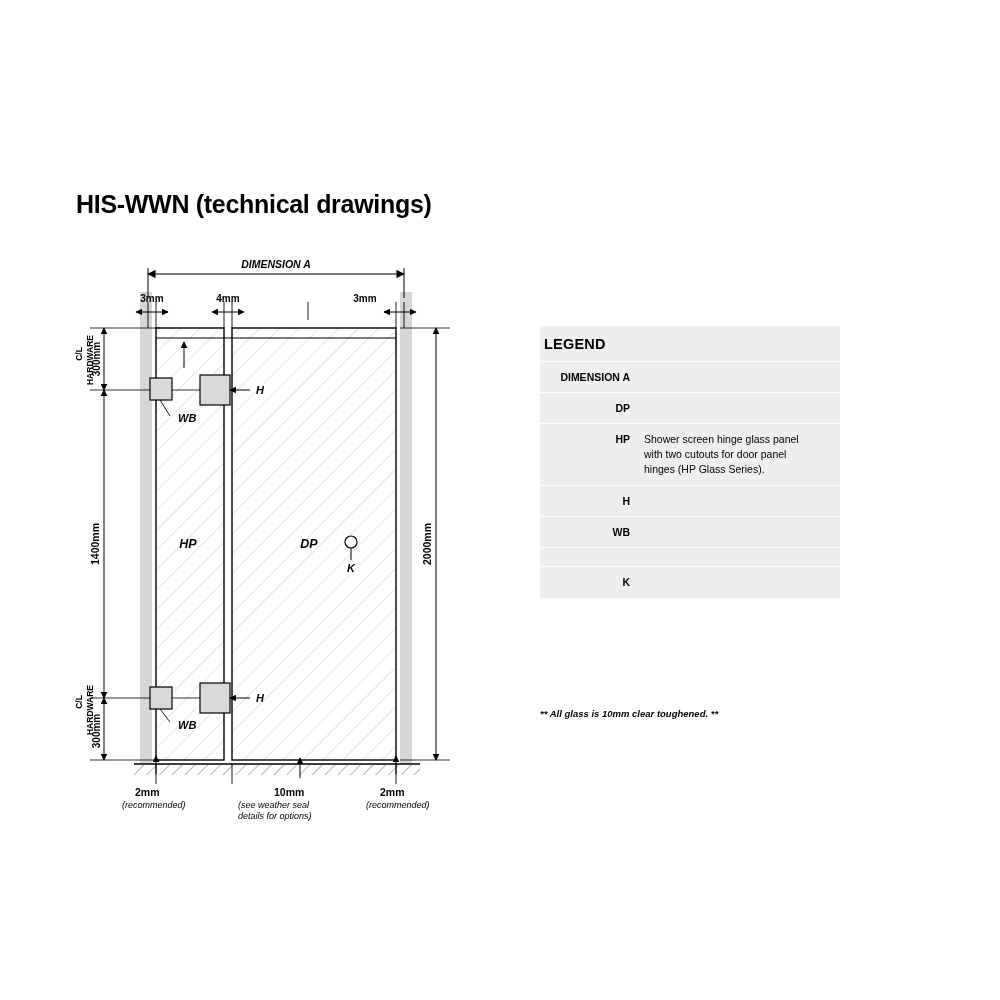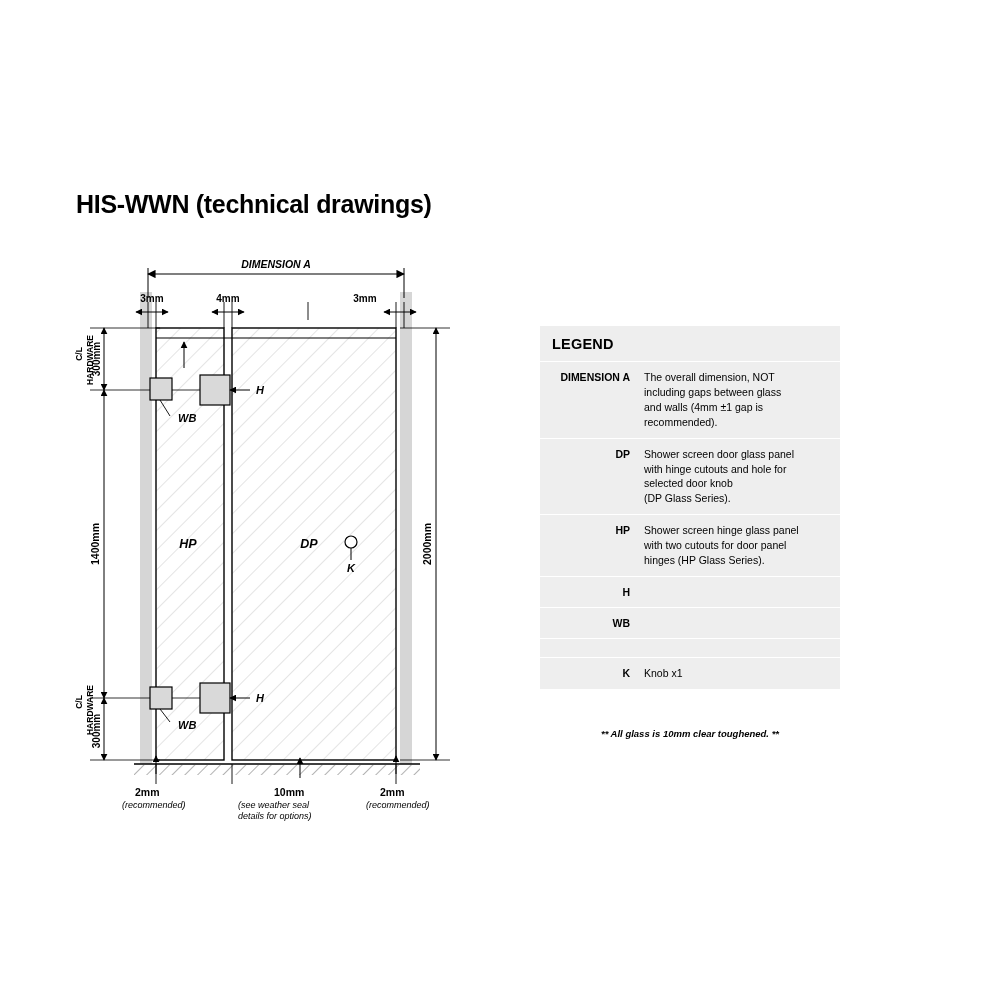--- a/index.html
+++ b/index.html
@@ -46,21 +46,21 @@
     position: absolute;
     left: 540px;
     top: 326px;
     width: 300px;
     background: #eeeeee;
     border: 0;
   }
   .legend-title {
     font-size: 14.5px;
     font-weight: bold;
-    padding: 10px 0 9px 12px;
+    padding: 10px 0 9px 4px;
     border-bottom: 1px solid #ffffff;
     letter-spacing: 0.2px;
   }
   .legend-row {
     display: flex;
     align-items: flex-start;
     border-bottom: 1px solid #ffffff;
     min-height: 24px;
   }
   .legend-row:last-child { border-bottom: 0; }
@@ -82,23 +82,22 @@
     box-sizing: border-box;
     white-space: pre-line;
   }
   .legend-val.nowrap { white-space: nowrap; }
   .legend-row.spacer { min-height: 18px; }
   .legend-row.spacer .legend-key,
   .legend-row.spacer .legend-val { padding: 0; height: 18px; }
   .legend-footnote {
     position: absolute;
     left: 540px;
-    top: 728px;
+    top: 708px;
     width: 300px;
-    text-align: center;
     font-size: 9.5px;
     font-style: italic;
     font-weight: bold;
   }
 </style>
 </head>
 <body>
 
 <div id="page">
 
@@ -216,32 +215,24 @@
       <text x="320" y="546" font-size="10.5" font-weight="bold">2mm</text>
       <text x="306" y="558" font-size="9" font-style="italic">(recommended)</text>
     </svg>
   </div>
 
   <div id="legend">
     <div class="legend-title">LEGEND</div>
 
     <div class="legend-row">
       <div class="legend-key">DIMENSION A</div>
-      <div class="legend-val">The overall dimension, NOT
-including gaps between glass
-and walls (4mm ±1 gap is
-recommended).</div>
     </div>
 
     <div class="legend-row">
       <div class="legend-key">DP</div>
-      <div class="legend-val">Shower screen door glass panel
-with hinge cutouts and hole for
-selected door knob
-(DP Glass Series).</div>
     </div>
 
     <div class="legend-row">
       <div class="legend-key">HP</div>
       <div class="legend-val">Shower screen hinge glass panel
 with two cutouts for door panel
 hinges (HP Glass Series).</div>
     </div>
 
     <div class="legend-row">
@@ -252,19 +243,18 @@
       <div class="legend-key">WB</div>
     </div>
 
     <div class="legend-row spacer">
       <div class="legend-key"></div>
       <div class="legend-val"></div>
     </div>
 
     <div class="legend-row">
       <div class="legend-key">K</div>
-      <div class="legend-val">Knob x1</div>
     </div>
   </div>
 
   <div class="legend-footnote">** All glass is 10mm clear toughened. **</div>
 
 </div>
 
 </body></html>

